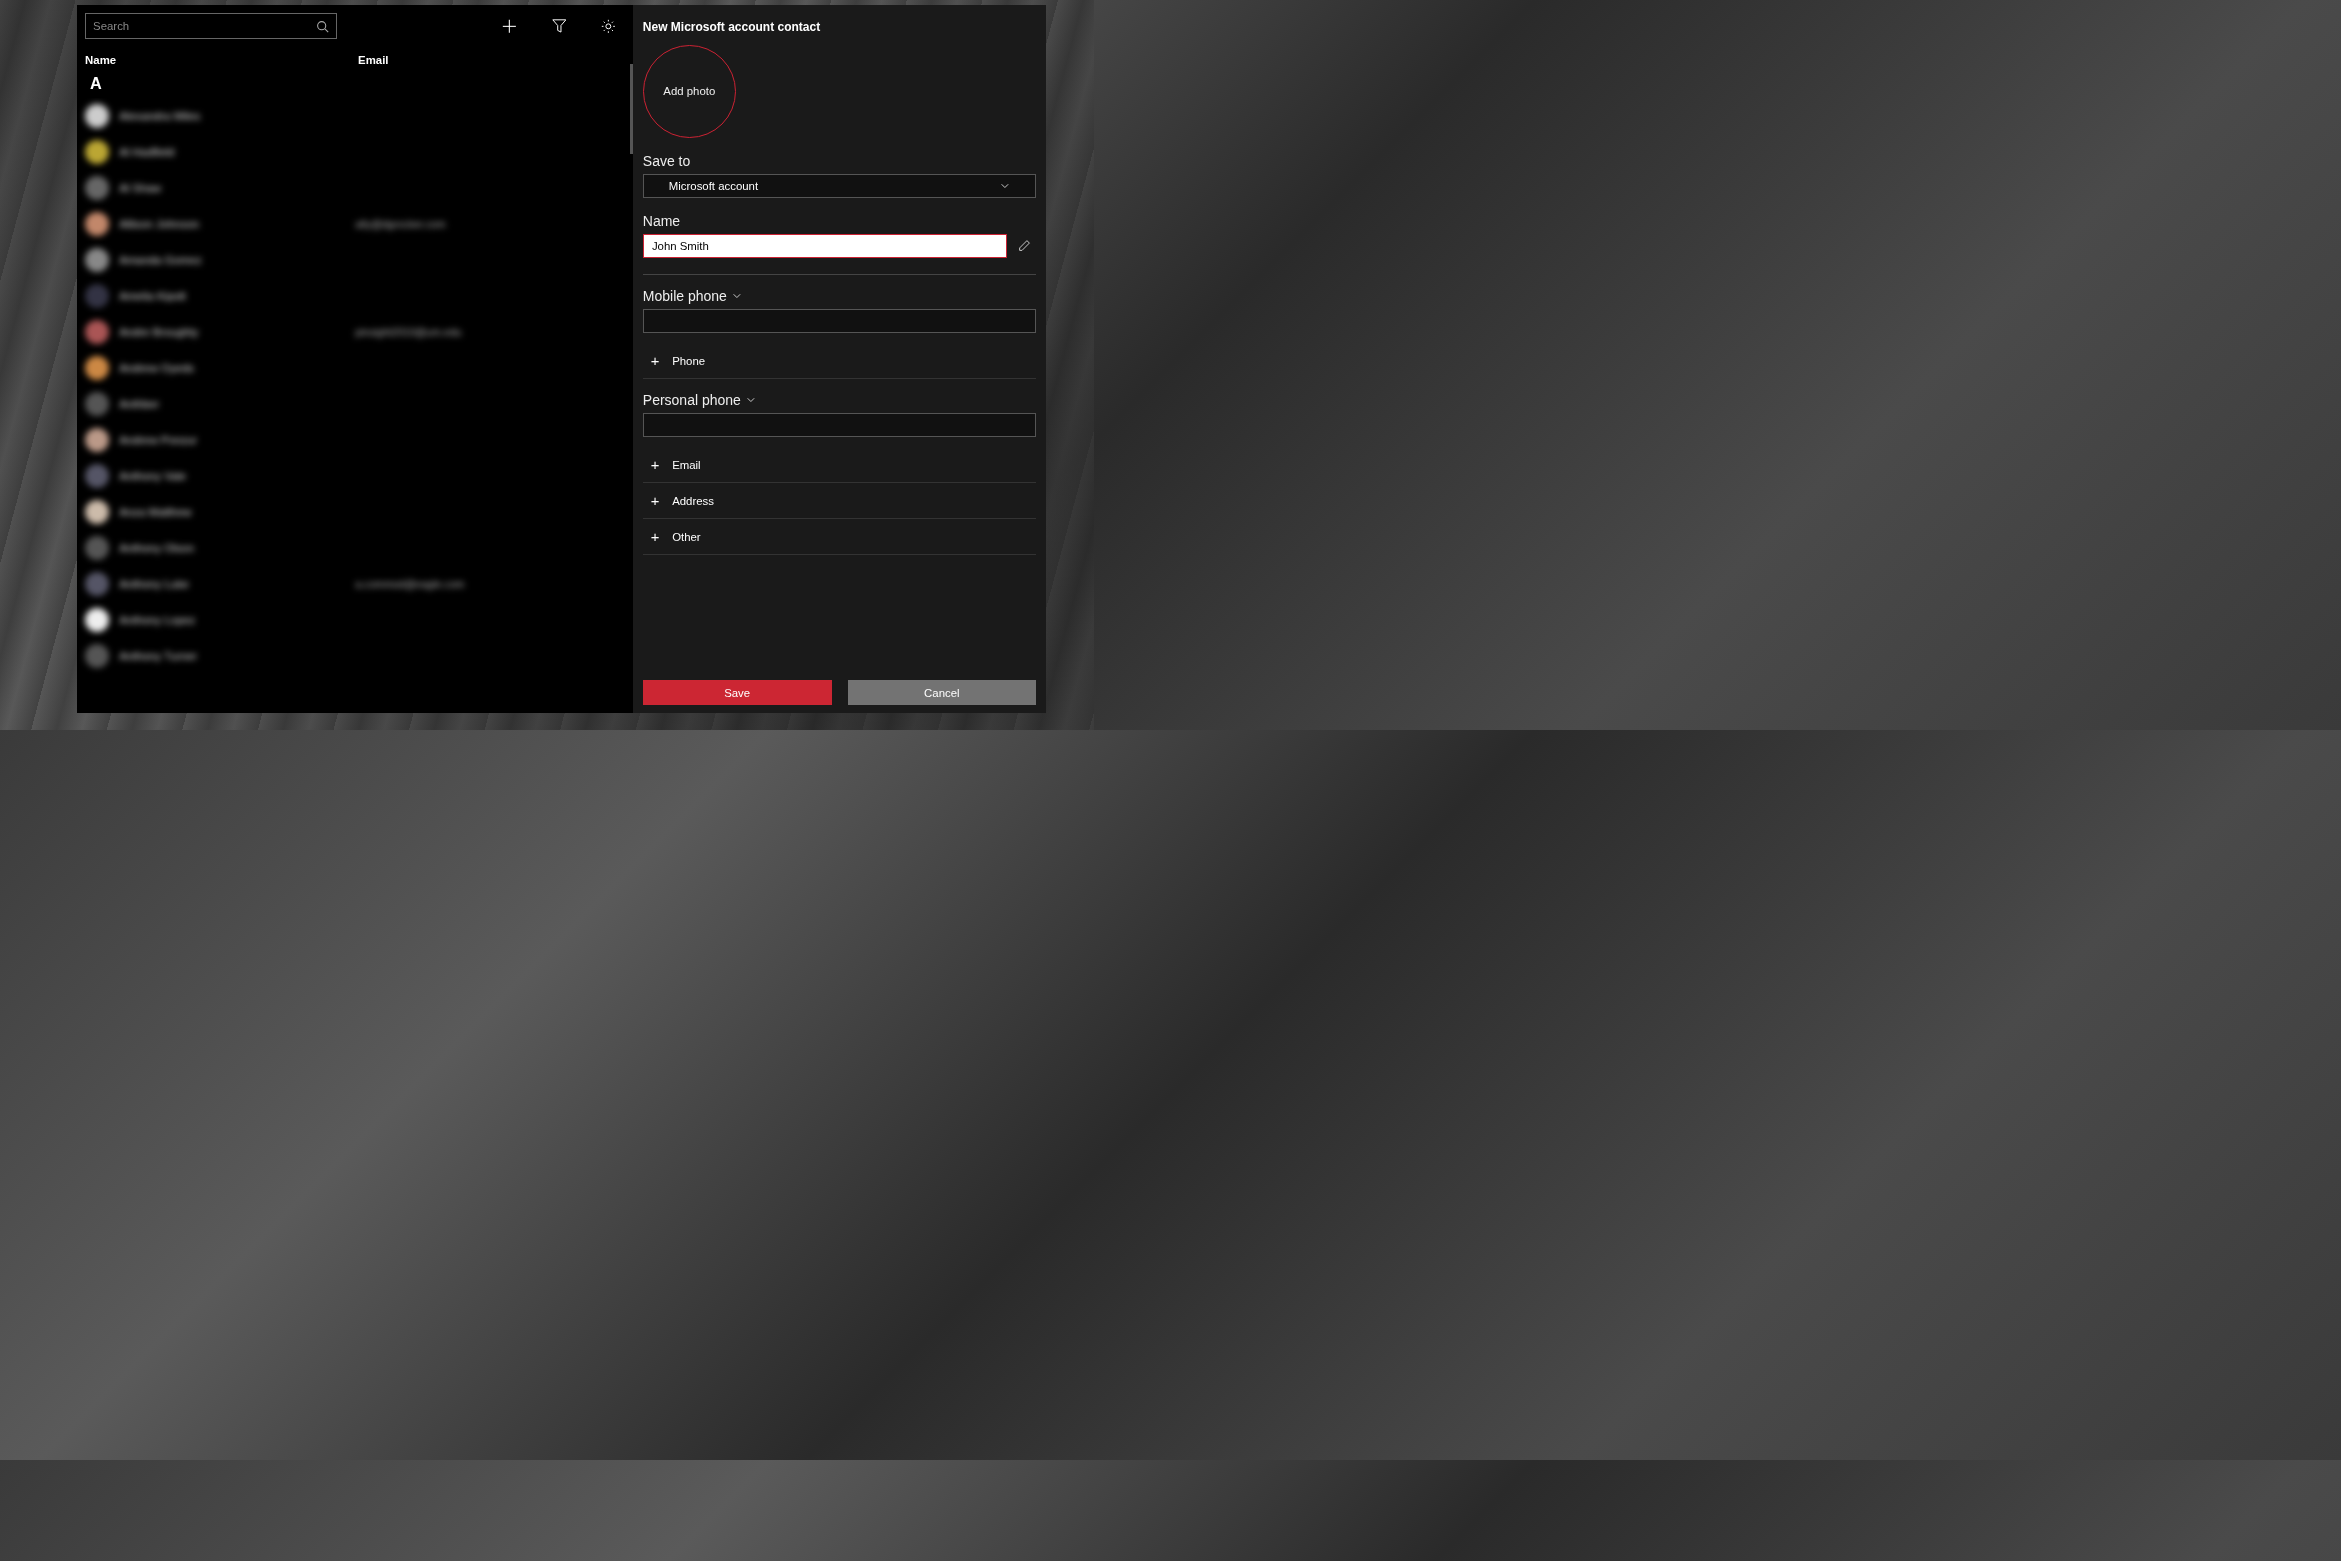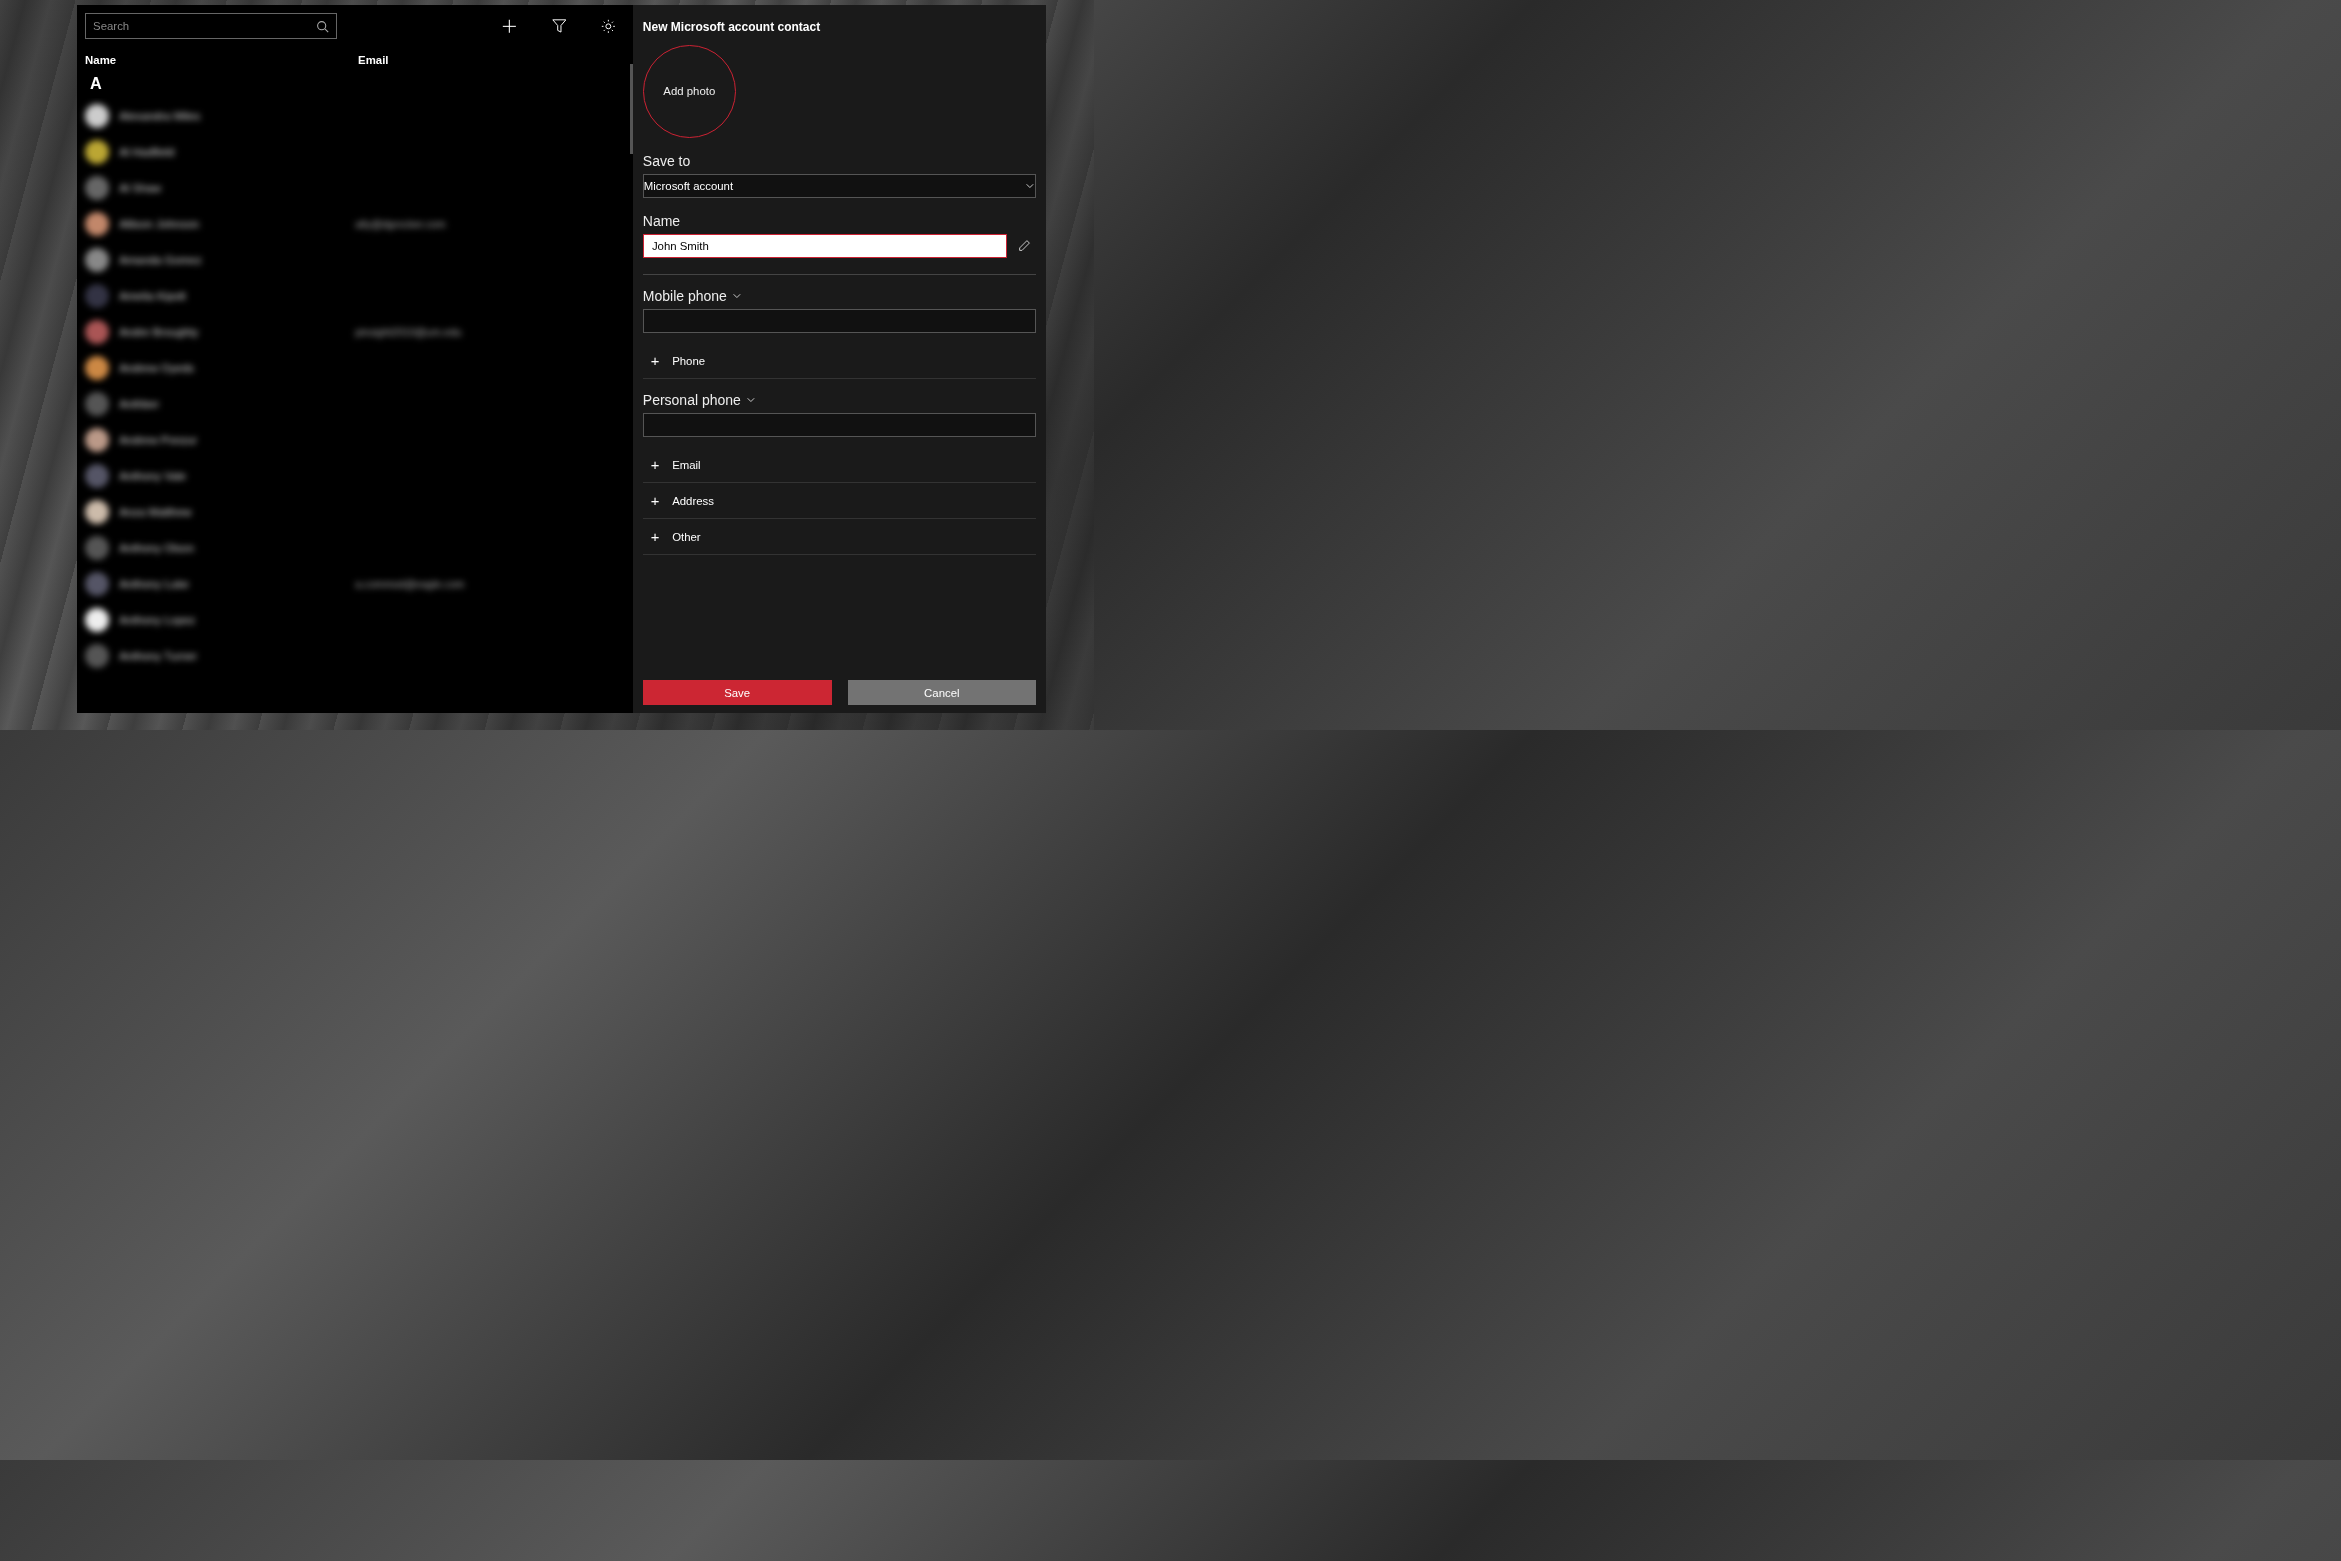--- a/index.html
+++ b/index.html
@@ -175,21 +175,21 @@
     align-items: center;
     gap: 4.9px;
   }
   .dropdown {
     border: 0.8px solid #555;
     background: #111;
     height: 24.4px;
     display: flex;
     align-items: center;
     justify-content: space-between;
-    padding: 0 0;
+    padding: 0 25px;
     font-size: 11.4px;
     cursor: pointer;
     margin-bottom: 14.7px;
   }
   .name-row { display: flex; align-items: flex-start; gap: 6.5px; margin-bottom: 9.8px; }
   .name-input {
     flex: 1;
     border: 1.6px solid #cc2233;
     background: #fff;
     color: #000;

